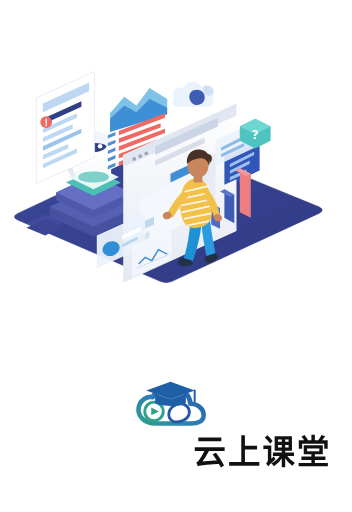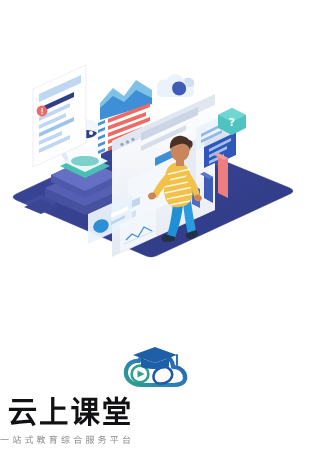--- a/index.html
+++ b/index.html
@@ -10,21 +10,21 @@
     font-family:"Liberation Sans","DejaVu Sans",sans-serif;
     overflow:hidden;position:relative;
   }
   .screen{position:relative;width:309px;height:465px;background:#fff;overflow:hidden;}
 
   
   .hero{position:absolute;left:0;top:28px;width:309px;height:250px;}
   .hero svg{display:block;width:309px;height:250px;}
 
   
-  .brand{position:absolute;left:0;top:345px;width:309px;text-align:left;}
+  .brand{position:absolute;left:0;top:345px;width:309px;text-align:right;}
   .brand-mark{width:84px;height:46px;margin:0 auto;display:block;}
   .brand-title{
     margin:4px 0 0 0;
     font-size:31px;line-height:34px;
     font-weight:700;
     letter-spacing:2px;
     color:#111114;
     font-family:"DejaVu Sans","Liberation Sans",sans-serif;
     transform:scaleX(.95);
   }
@@ -260,16 +260,15 @@
       </g>
 
       <g>
         <path d="M42 2 L64 10 L42 18 L20 10 Z" fill="#1F5FA8"></path>
         <path d="M28 13 L28 21 C28 25 56 25 56 21 L56 13 L42 18 Z" fill="#1F5FA8"></path>
         <path d="M64 10 L64 20" stroke="#1F5FA8" stroke-width="1.8" stroke-linecap="round"></path>
       </g>
     </svg>
 
     <div class="brand-title">云上课堂</div>
-    <div class="brand-tagline">一站式教育综合服务平台</div>
   </div>
 
 </div>
 
 </body></html>

